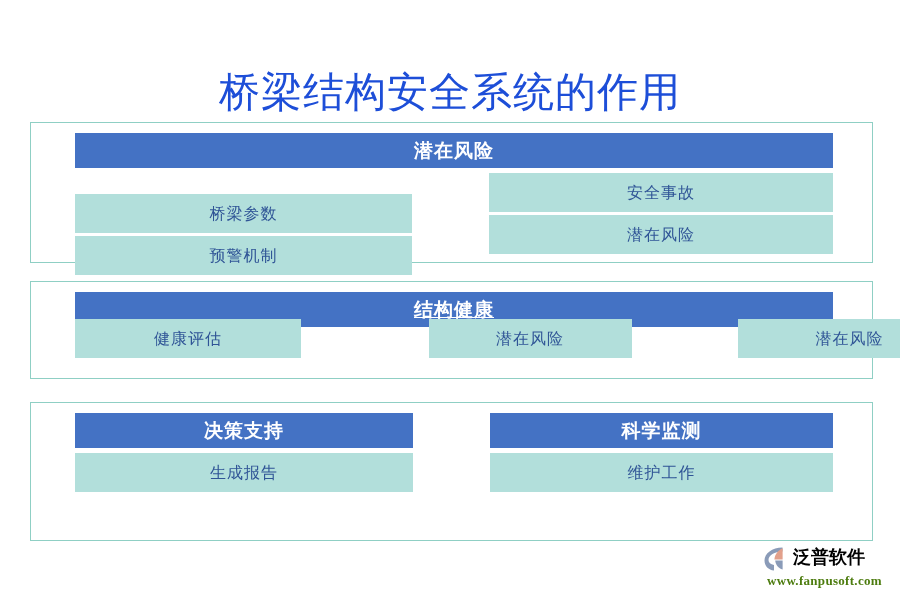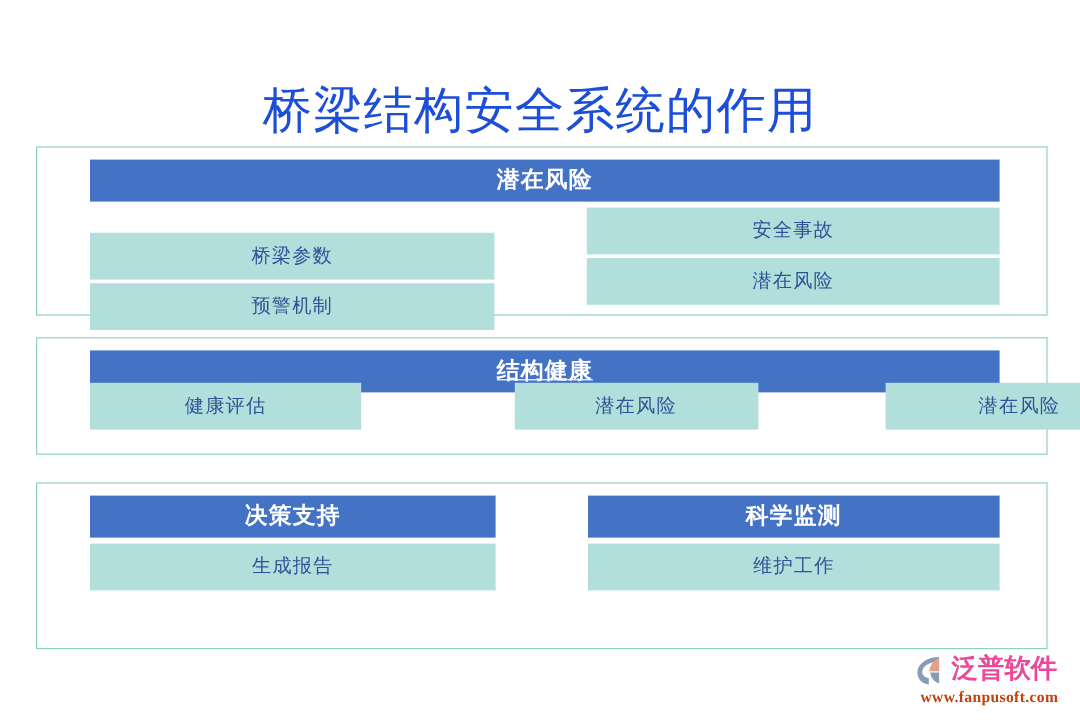--- a/index.html
+++ b/index.html
@@ -130,35 +130,35 @@
     position: absolute;
     left: 2px;
     top: 2px;
     width: 28px;
     height: 28px;
   }
   .logo-text {
     position: absolute;
     left: 33px;
     top: -2px;
-    font-size: 22px;
+    font-size: 18px;
     line-height: 32px;
-    color: #ec4899;
+    color: #000000;
     font-family: "Liberation Serif", "DejaVu Serif", serif;
     font-weight: bold;
     letter-spacing: 0px;
     white-space: nowrap;
   }
   .logo-url {
     position: absolute;
     left: 7px;
     top: 30px;
     font-size: 13px;
     line-height: 15px;
-    color: #c2410c;
+    color: #4d7c0f;
     font-family: "Liberation Serif", "DejaVu Serif", serif;
     font-weight: bold;
     letter-spacing: 0.3px;
     white-space: nowrap;
   }
 </style>
 </head>
 <body>
 
 <div class="page-title">桥梁结构安全系统的作用</div>

